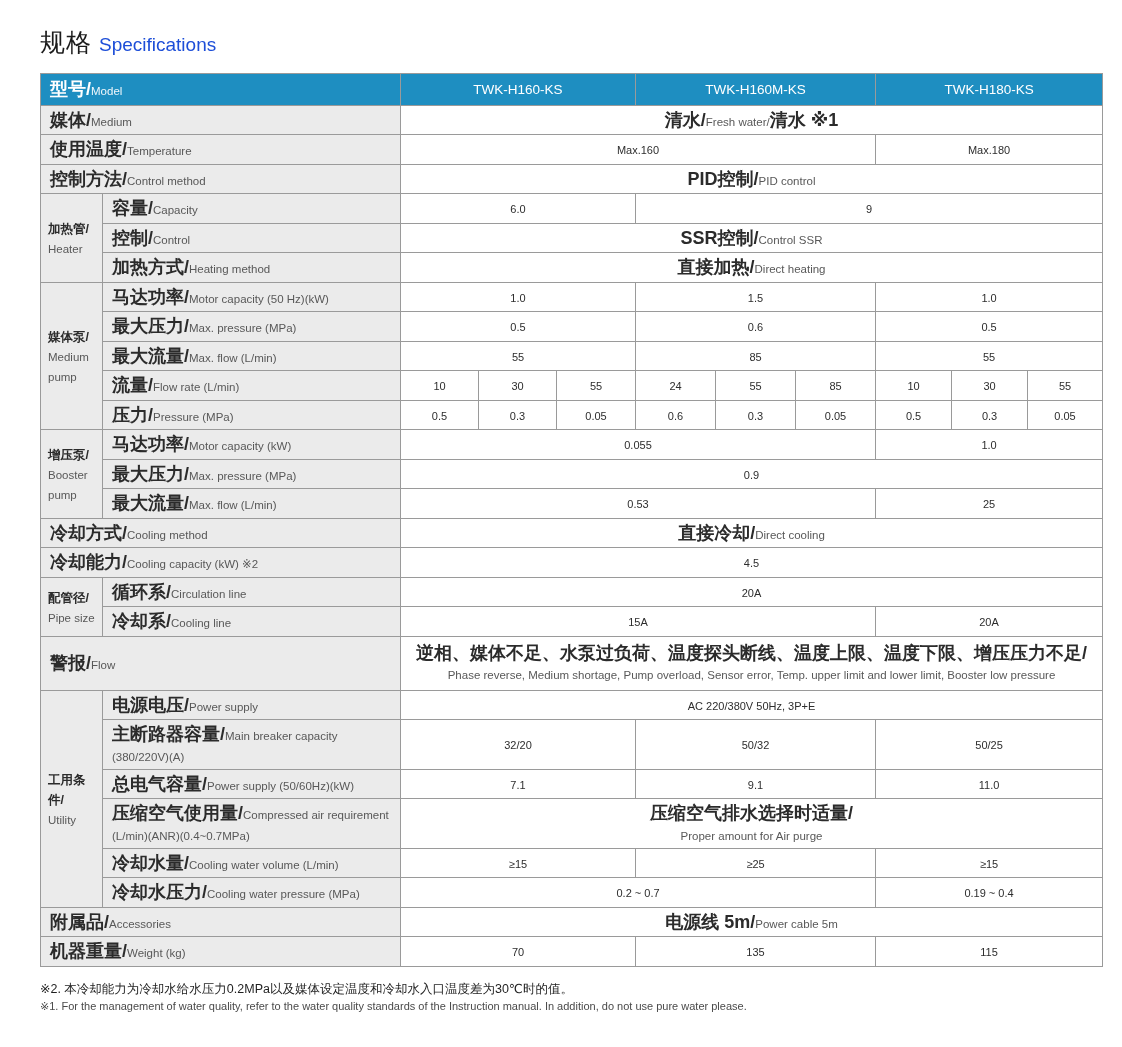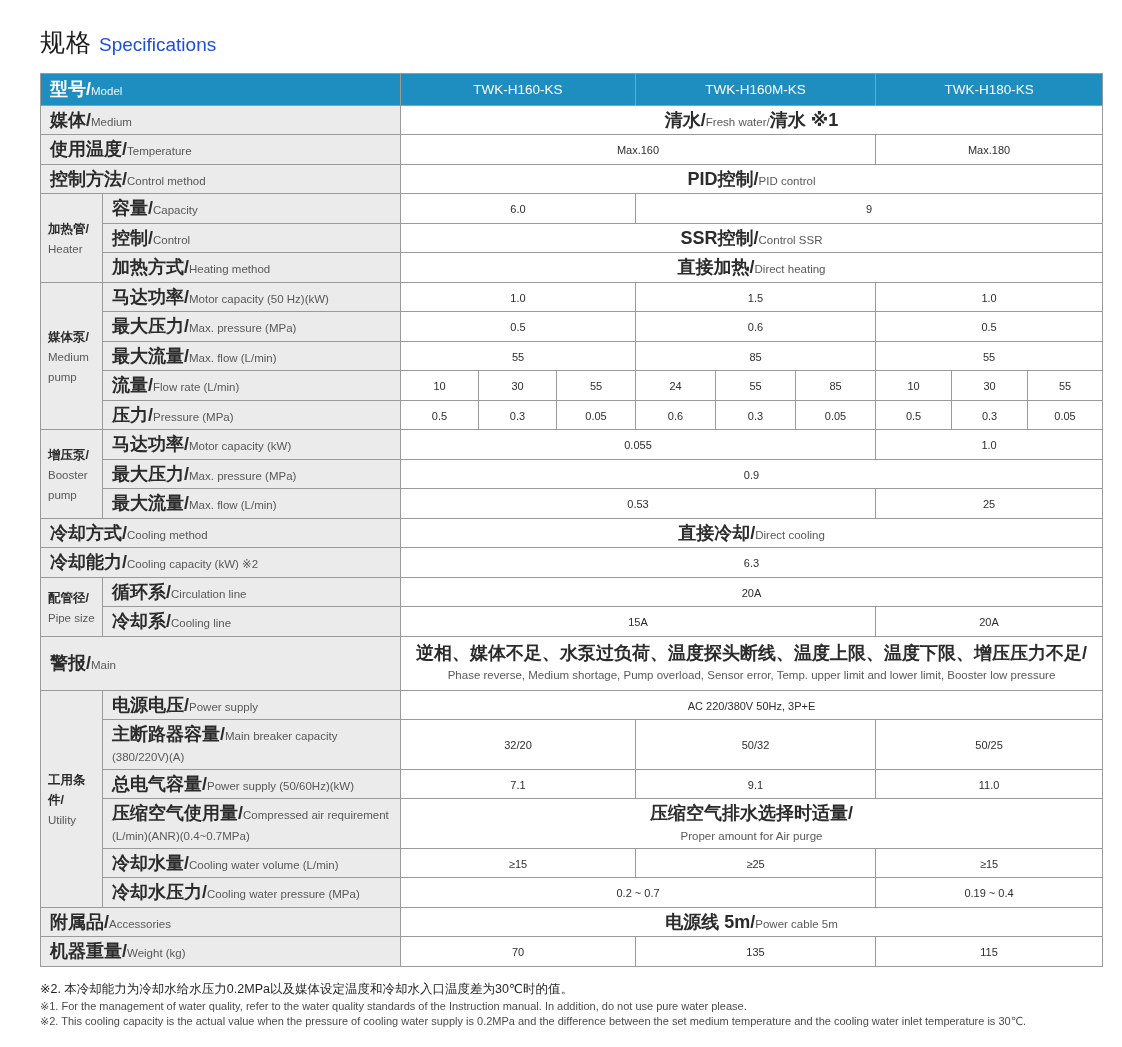--- a/index.html
+++ b/index.html
@@ -171,34 +171,34 @@
           <td colspan="1" rowspan="1" class="k-label"><span class="s-zh">最大流量/</span><span class="s-en">Max. flow (L/min)</span></td>
           <td colspan="6" rowspan="1" class="k-val"><span class="s-plain">0.53</span></td>
           <td colspan="3" rowspan="1" class="k-val"><span class="s-plain">25</span></td>
         </tr>
         <tr>
           <td colspan="2" rowspan="1" class="k-label"><span class="s-zh">冷却方式/</span><span class="s-en">Cooling method</span></td>
           <td colspan="9" rowspan="1" class="k-val"><span class="s-zh">直接冷却/</span><span class="s-en">Direct cooling</span></td>
         </tr>
         <tr>
           <td colspan="2" rowspan="1" class="k-label"><span class="s-zh">冷却能力/</span><span class="s-en">Cooling capacity (kW) ※2</span></td>
-          <td colspan="9" rowspan="1" class="k-val"><span class="s-plain">6.3</span></td>
+          <td colspan="9" rowspan="1" class="k-val"><span class="s-plain">4.5</span></td>
         </tr>
         <tr>
           <td colspan="1" rowspan="2" class="k-group"><span class="s-zh">配管径/</span><br><span class="s-en">Pipe size</span></td>
           <td colspan="1" rowspan="1" class="k-label"><span class="s-zh">循环系/</span><span class="s-en">Circulation line</span></td>
           <td colspan="9" rowspan="1" class="k-val"><span class="s-plain">20A</span></td>
         </tr>
         <tr>
           <td colspan="1" rowspan="1" class="k-label"><span class="s-zh">冷却系/</span><span class="s-en">Cooling line</span></td>
           <td colspan="6" rowspan="1" class="k-val"><span class="s-plain">15A</span></td>
           <td colspan="3" rowspan="1" class="k-val"><span class="s-plain">20A</span></td>
         </tr>
         <tr style="height: 54px;">
-          <td colspan="2" rowspan="1" class="k-label"><span class="s-zh">警报/</span><span class="s-en">Main</span></td>
+          <td colspan="2" rowspan="1" class="k-label"><span class="s-zh">警报/</span><span class="s-en">Flow</span></td>
           <td colspan="9" rowspan="1" class="k-val"><span class="s-zh">逆相、媒体不足、水泵过负荷、温度探头断线、温度上限、温度下限、增压压力不足/</span><br><span class="s-en">Phase reverse, Medium shortage, Pump overload, Sensor error, Temp. upper limit and lower limit, Booster low pressure</span></td>
         </tr>
         <tr>
           <td colspan="1" rowspan="6" class="k-group"><span class="s-zh">工用条件/</span><br><span class="s-en">Utility</span></td>
           <td colspan="1" rowspan="1" class="k-label"><span class="s-zh">电源电压/</span><span class="s-en">Power supply</span></td>
           <td colspan="9" rowspan="1" class="k-val"><span class="s-plain">AC 220/380V 50Hz, 3P+E</span></td>
         </tr>
         <tr>
           <td colspan="1" rowspan="1" class="k-label"><span class="s-zh">主断路器容量/</span><span class="s-en">Main breaker capacity (380/220V)(A)</span></td>
           <td colspan="3" rowspan="1" class="k-val"><span class="s-plain">32/20</span></td>
@@ -235,15 +235,14 @@
           <td colspan="3" rowspan="1" class="k-val"><span class="s-plain">70</span></td>
           <td colspan="3" rowspan="1" class="k-val"><span class="s-plain">135</span></td>
           <td colspan="3" rowspan="1" class="k-val"><span class="s-plain">115</span></td>
         </tr>
       </tbody>
   </table>
 
   <div class="footnotes">
       <span class="fn zh">※2. 本冷却能力为冷却水给水压力0.2MPa以及媒体设定温度和冷却水入口温度差为30℃时的值。</span>
       <span class="fn en">※1. For the management of water quality, refer to the water quality standards of the Instruction manual. In addition, do not use pure water please.</span>
-      <span class="fn en">※2. This cooling capacity is the actual value when the pressure of cooling water supply is 0.2MPa and the difference between the set medium temperature and the cooling water inlet temperature is 30℃.</span>
     </div>
 </div>
 
 </body></html>

